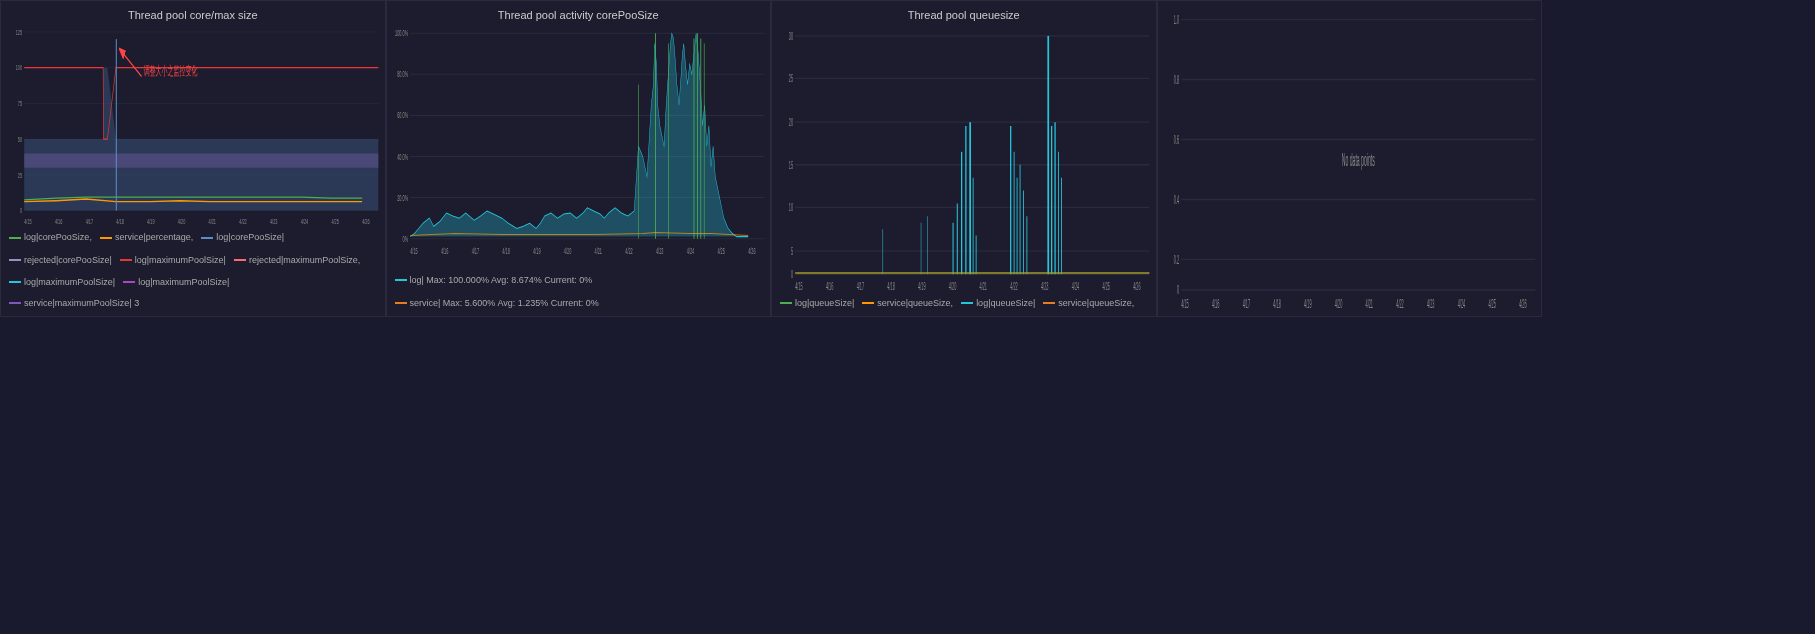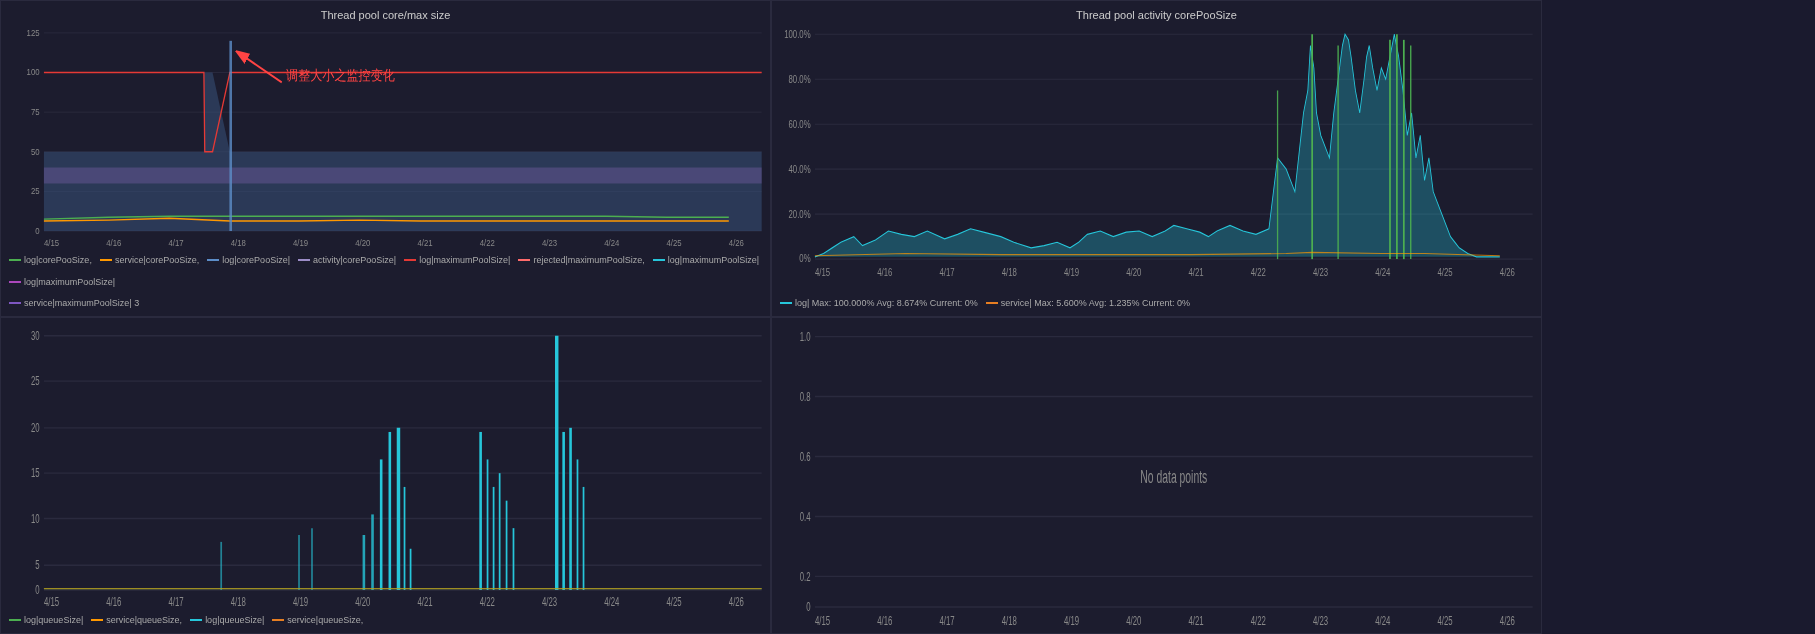--- a/index.html
+++ b/index.html
@@ -7,21 +7,21 @@
       background: #1a1a2e;
       color: #ccc;
       font-family: Arial, sans-serif;
       font-size: 11px;
       width: 1815px;
       height: 634px;
       overflow: hidden;
     }
     .dashboard {
       display: grid;
-      grid-template-columns: 1fr 1fr;
+      grid-template-columns: 1fr 1fr 1fr 1fr;
       grid-template-rows: 1fr 1fr;
       width: 1542px;
       height: 634px;
     }
     .panel {
       background: #1c1c2e;
       border: 1px solid #2a2a3e;
       position: relative;
       display: flex;
       flex-direction: column;
@@ -142,29 +142,29 @@
       </svg>
     </div>
     <div class="legend">
       <div class="legend-row">
         <span class="legend-item">
             <span class="legend-dot" style="background:#4caf50"></span>
             <span>log|corePooSize,</span>
           </span>
         <span class="legend-item">
             <span class="legend-dot" style="background:#ff9800"></span>
-            <span>service|corePooSize,</span>
+            <span>service|percentage,</span>
           </span>
         <span class="legend-item">
             <span class="legend-dot" style="background:#5c8dc8"></span>
             <span>log|corePooSize|</span>
           </span>
         <span class="legend-item">
             <span class="legend-dot" style="background:#9c8dc8"></span>
-            <span>activity|corePooSize|</span>
+            <span>rejected|corePooSize|</span>
           </span>
         <span class="legend-item">
             <span class="legend-dot" style="background:#e53935"></span>
             <span>log|maximumPoolSize|</span>
           </span>
         <span class="legend-item">
             <span class="legend-dot" style="background:#ff6b6b"></span>
             <span>rejected|maximumPoolSize,</span>
           </span>
         <span class="legend-item">
@@ -240,20 +240,21 @@
           </span>
         <span class="legend-item">
             <span class="legend-dot" style="background:#e67e22"></span>
             <span>service|  Max: 5.600% Avg: 1.235% Current: 0%</span>
           </span>
       </div>
     </div>
   </div>
 
   <div class="panel">
+    <div class="panel-title">Thread pool queuesize</div>
     <div class="chart-area">
       <svg class="chart-svg" viewBox="0 0 880 210" preserveAspectRatio="none">
 
         <line x1="45" y1="10" x2="875" y2="10" class="grid-line"></line>
         <line x1="45" y1="43" x2="875" y2="43" class="grid-line"></line>
         <line x1="45" y1="77" x2="875" y2="77" class="grid-line"></line>
         <line x1="45" y1="110" x2="875" y2="110" class="grid-line"></line>
         <line x1="45" y1="143" x2="875" y2="143" class="grid-line"></line>
         <line x1="45" y1="177" x2="875" y2="177" class="grid-line"></line>
         <line x1="45" y1="195" x2="875" y2="195" class="grid-line"></line>

